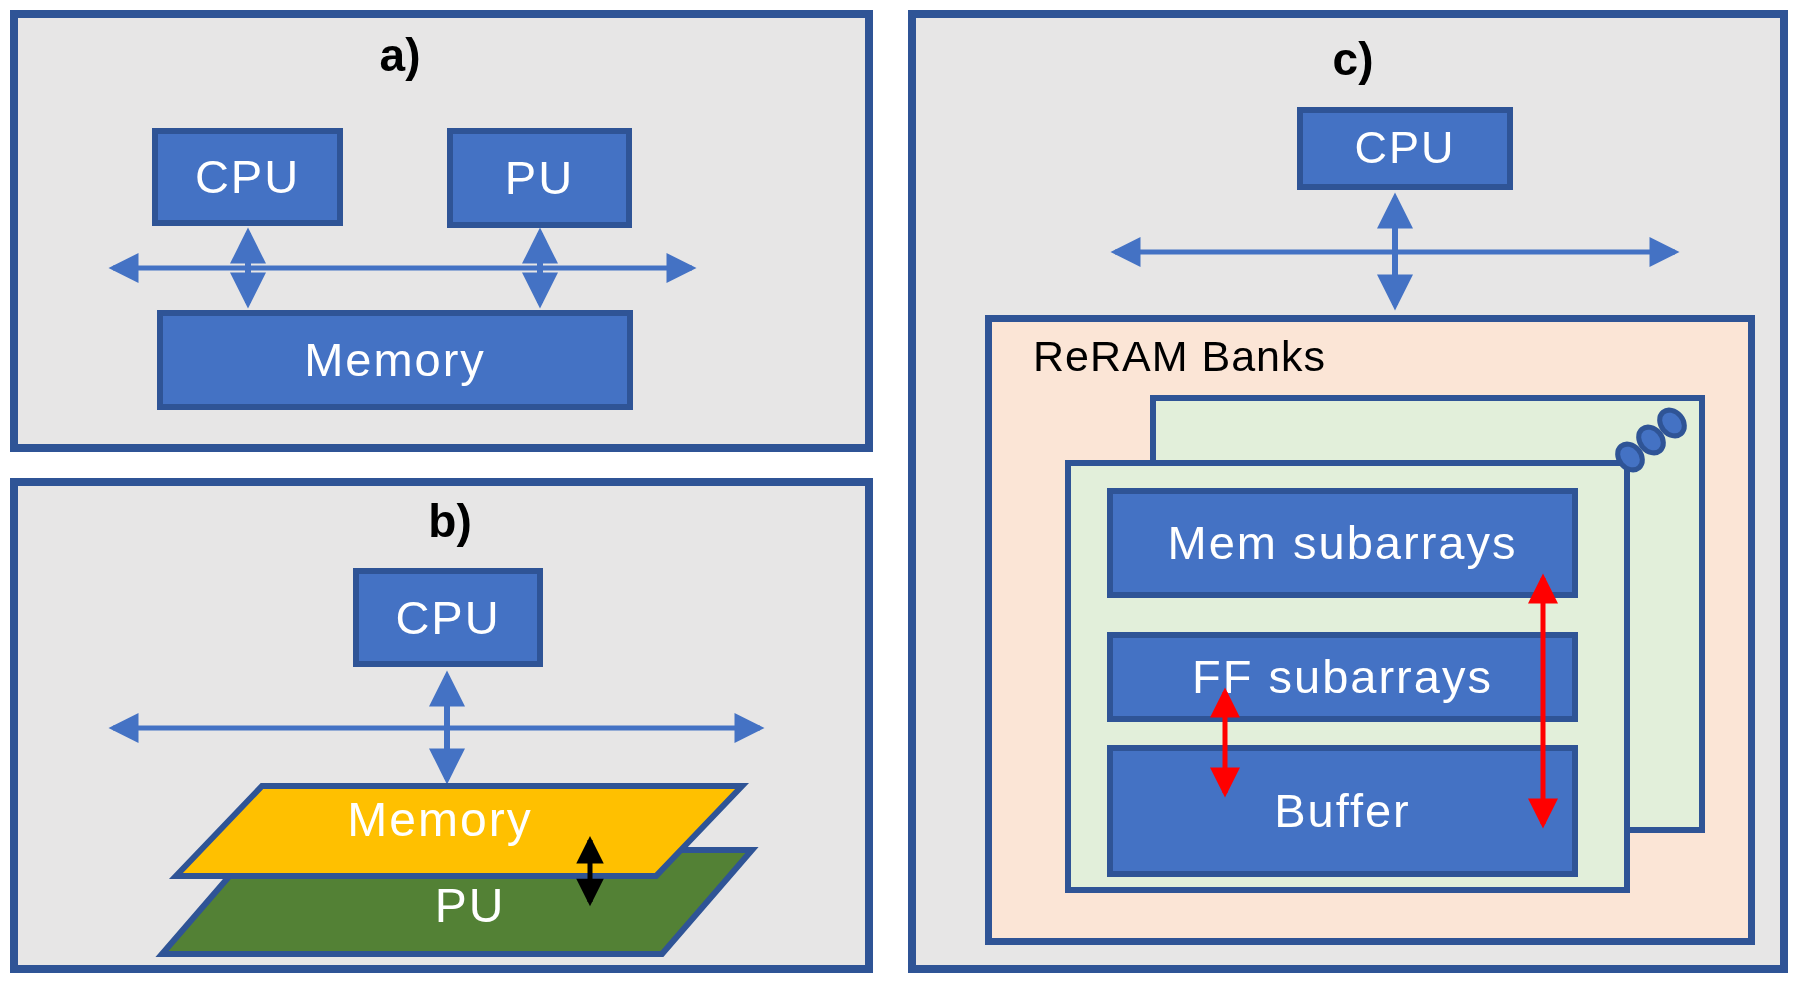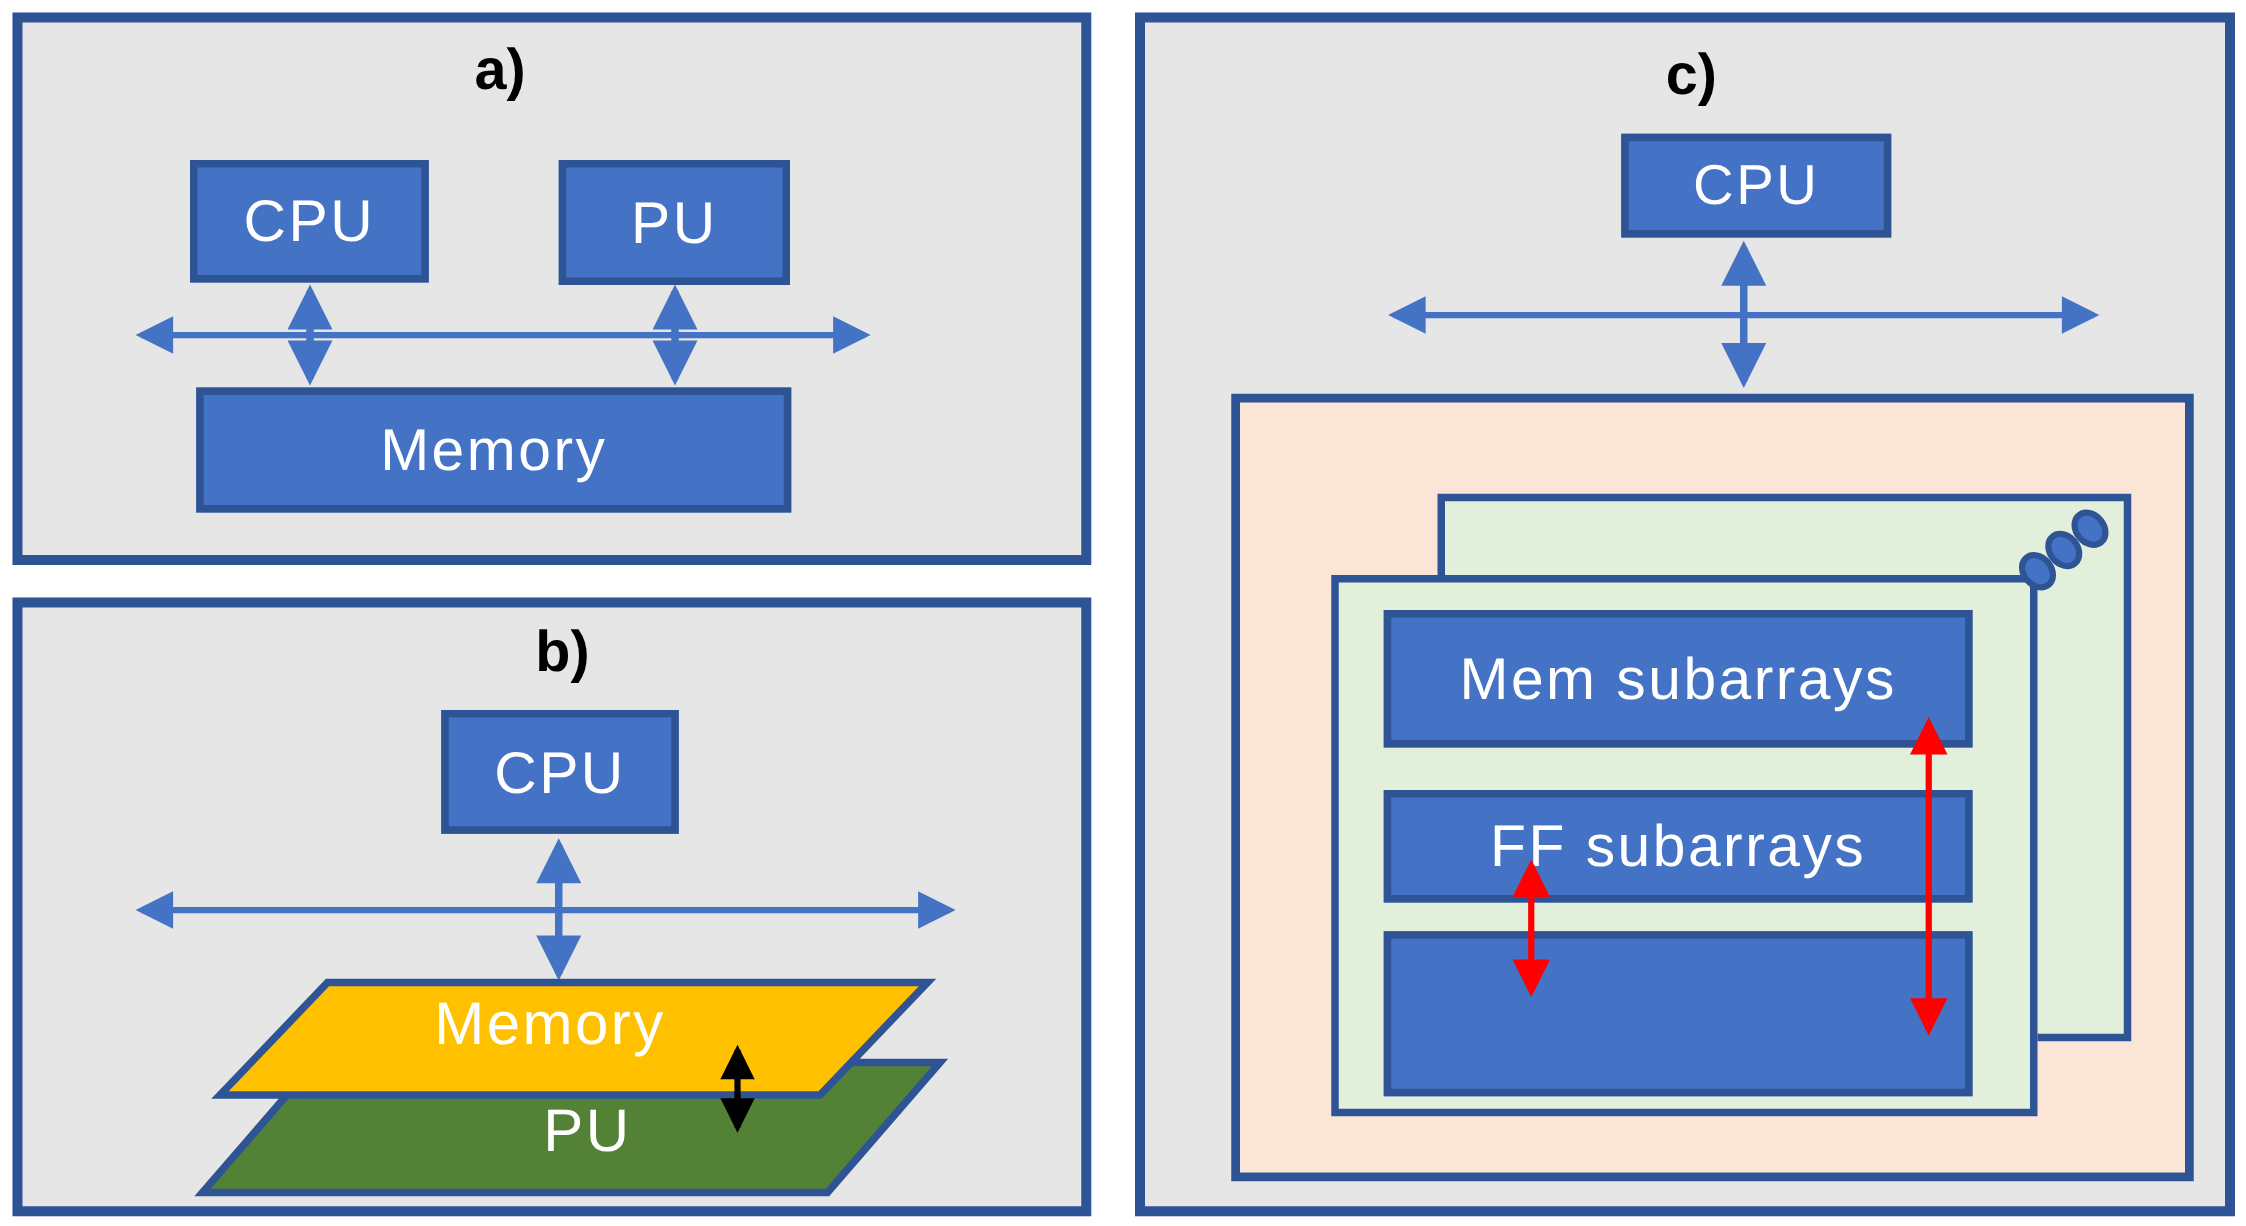--- a/index.html
+++ b/index.html
@@ -66,35 +66,36 @@
 
   <div class="panel" style="left:908px;top:10px;width:880px;height:963px;"></div>
   <div class="ptitle" style="left:1283px;top:32px;">c)</div>
 
   <div class="bluebox" style="left:1297px;top:107px;width:216px;height:83px;z-index:5;">
     <span class="lbl" style="font-size:45px;">CPU</span>
   </div>
 
   <div class="sub-box" style="left:985px;top:315px;width:770px;height:630px;background:var(--reram-peach);
               border:7px solid var(--panel-border);z-index:2;"></div>
+  <div class="blklbl" style="left:1033px;top:332px;">ReRAM Banks</div>
 
   <div class="sub-box" style="left:1150px;top:395px;width:555px;height:438px;background:var(--bank-green);
               border:6px solid var(--panel-border);z-index:3;"></div>
   <div class="sub-box" style="left:1065px;top:460px;width:565px;height:433px;background:var(--bank-green);
               border:6px solid var(--panel-border);z-index:4;"></div>
 
   <div class="bluebox" style="left:1107px;top:632px;width:471px;height:90px;">
     <span class="lbl sub-lbl">FF subarrays</span>
   </div>
   <div class="bluebox" style="left:1107px;top:488px;width:471px;height:110px;">
     <span class="lbl sub-lbl">Mem subarrays</span>
   </div>
   <div class="bluebox" style="left:1107px;top:745px;width:471px;height:132px;">
     <span class="lbl sub-lbl" style="line-height:1.35;">
-      <br>
+      <span>Buffer</span><br>
     </span>
   </div>
 
   <svg id="overlay" viewBox="0 0 1797 981">
     <defs>
       <marker id="mBlue" viewBox="0 0 10 10" refX="8.5" refY="5" markerWidth="6.5" markerHeight="6" orient="auto-start-reverse">
           <path d="M0,0 L10,5 L0,10 z" class="fillBlue"></path>
         </marker>
       <marker id="mRed" viewBox="0 0 10 10" refX="8.5" refY="5" markerWidth="6.5" markerHeight="6" orient="auto-start-reverse">
           <path d="M0,0 L10,5 L0,10 z" class="fillRed"></path>

